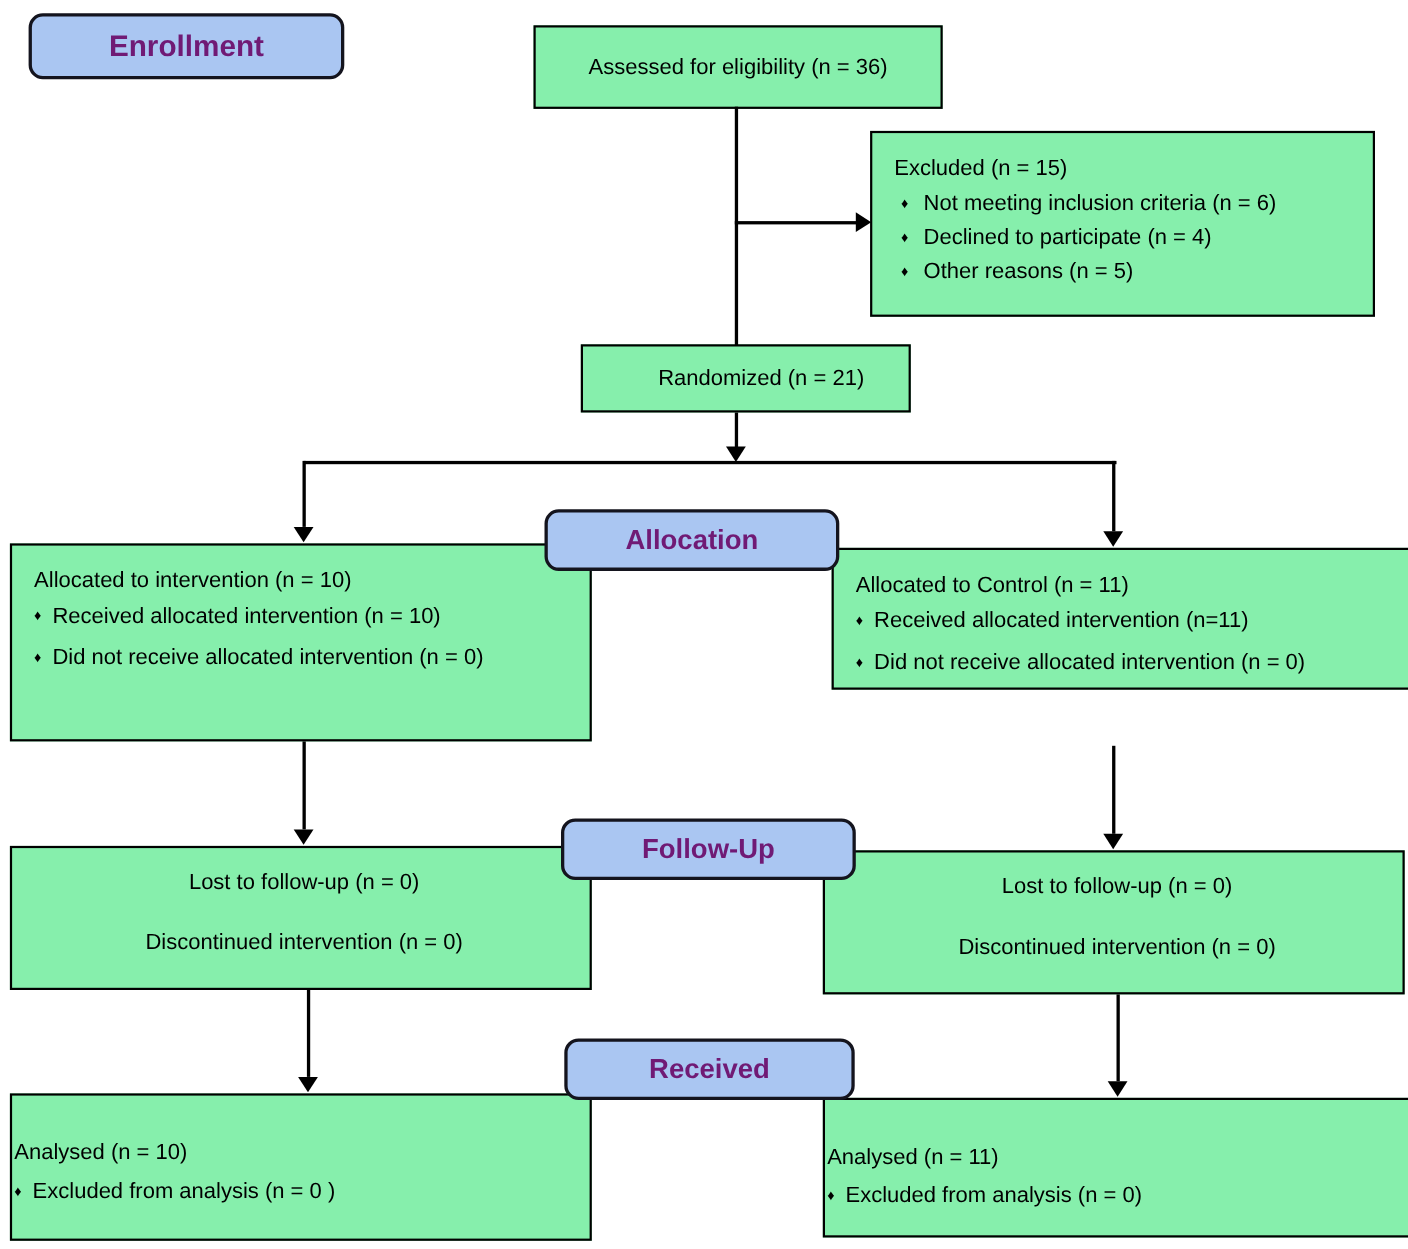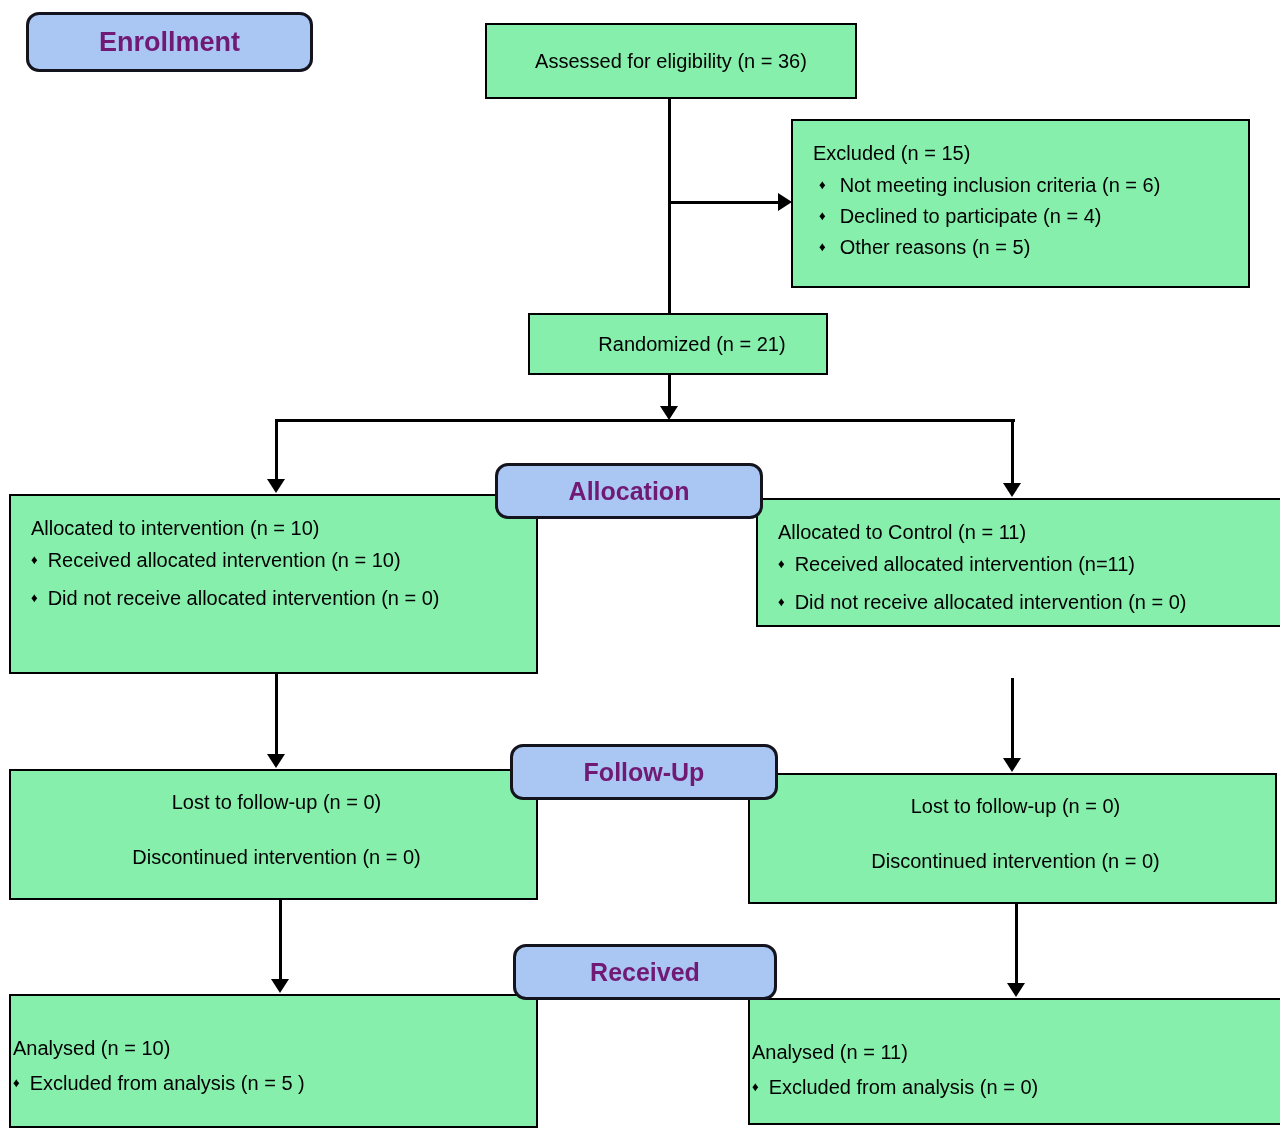--- a/index.html
+++ b/index.html
@@ -172,21 +172,21 @@
 
   <div class="box followup-pad" style="left:748px; top:773px; width:529px; height:131px;">
     <div>Lost to follow-up (n = 0)</div>
     <div class="mt31">Discontinued intervention (n = 0)</div>
   </div>
 
   <div class="box analysis-pad" style="left:9px; top:994px; width:529px; height:134px;">
     <div>Analysed (n = 10)</div>
     <div class="bullet-row mt11">
       <span class="diamond">♦</span>
-      <span>Excluded from analysis (n = 5 )</span>
+      <span>Excluded from analysis (n = 0 )</span>
     </div>
   </div>
 
   <div class="box analysis-pad" style="left:748px; top:998px; width:619px; height:127px;">
     <div>Analysed (n = 11)</div>
     <div class="bullet-row mt11">
       <span class="diamond">♦</span>
       <span>Excluded from analysis (n = 0)</span>
     </div>
   </div>

